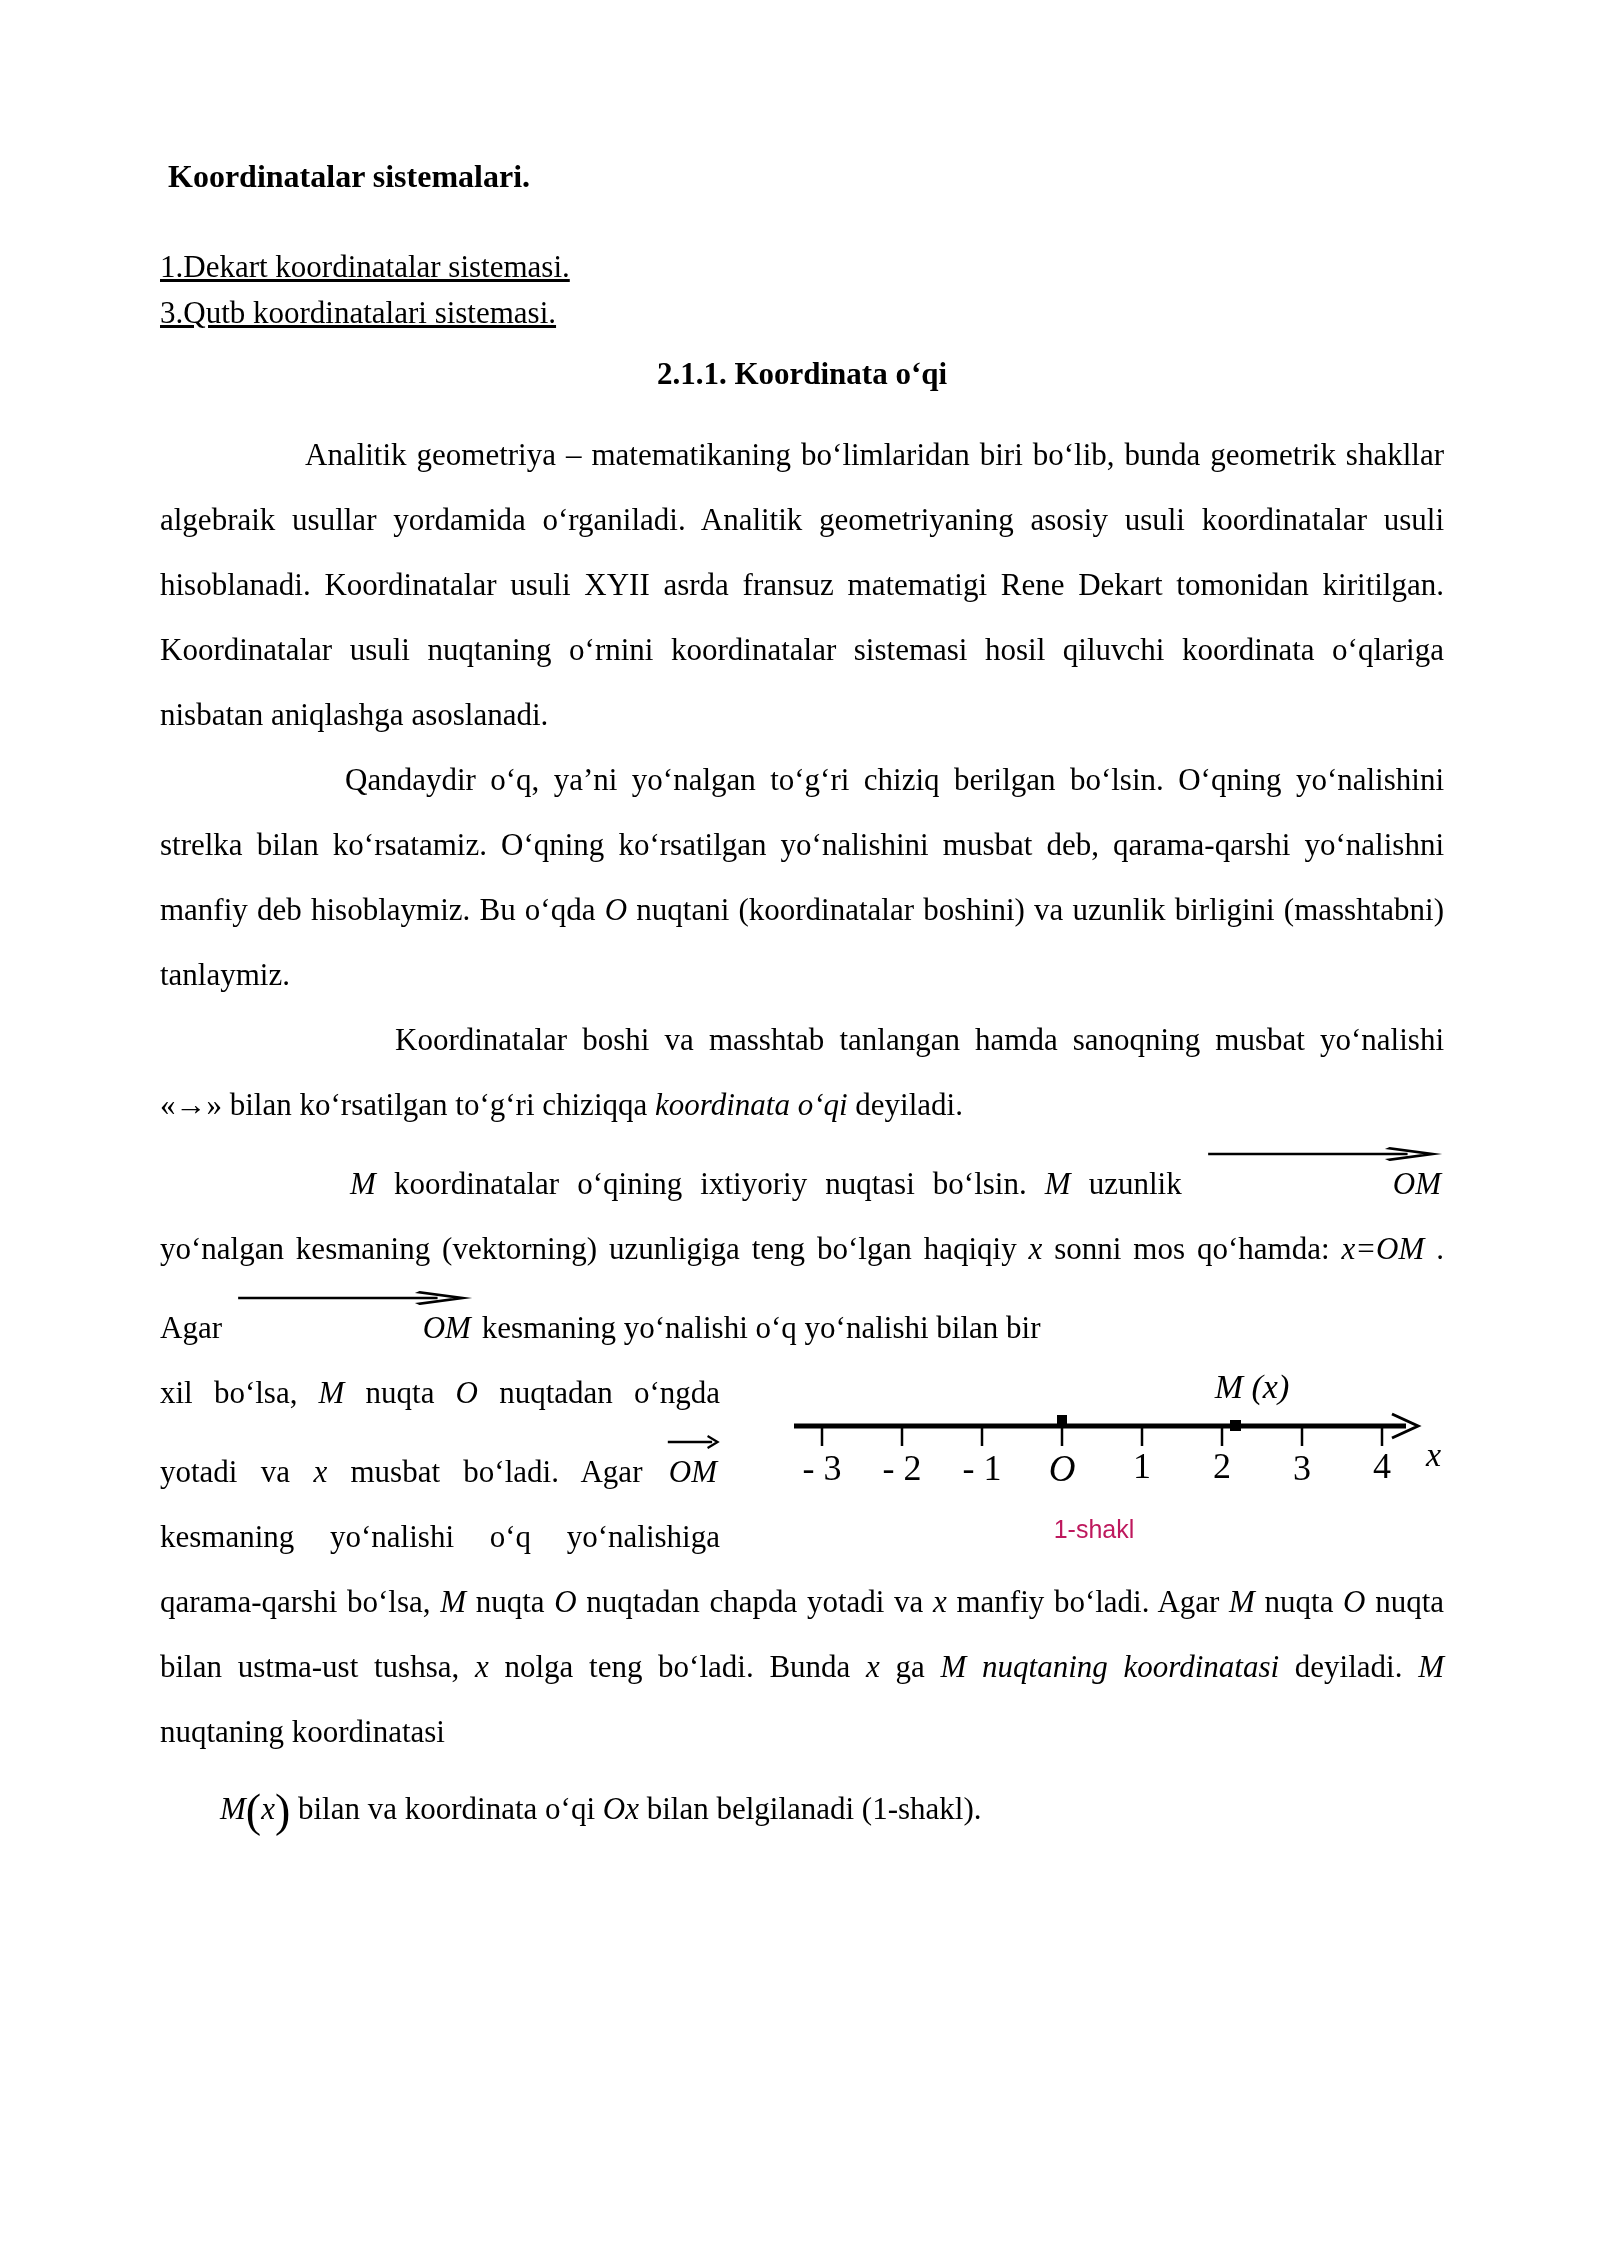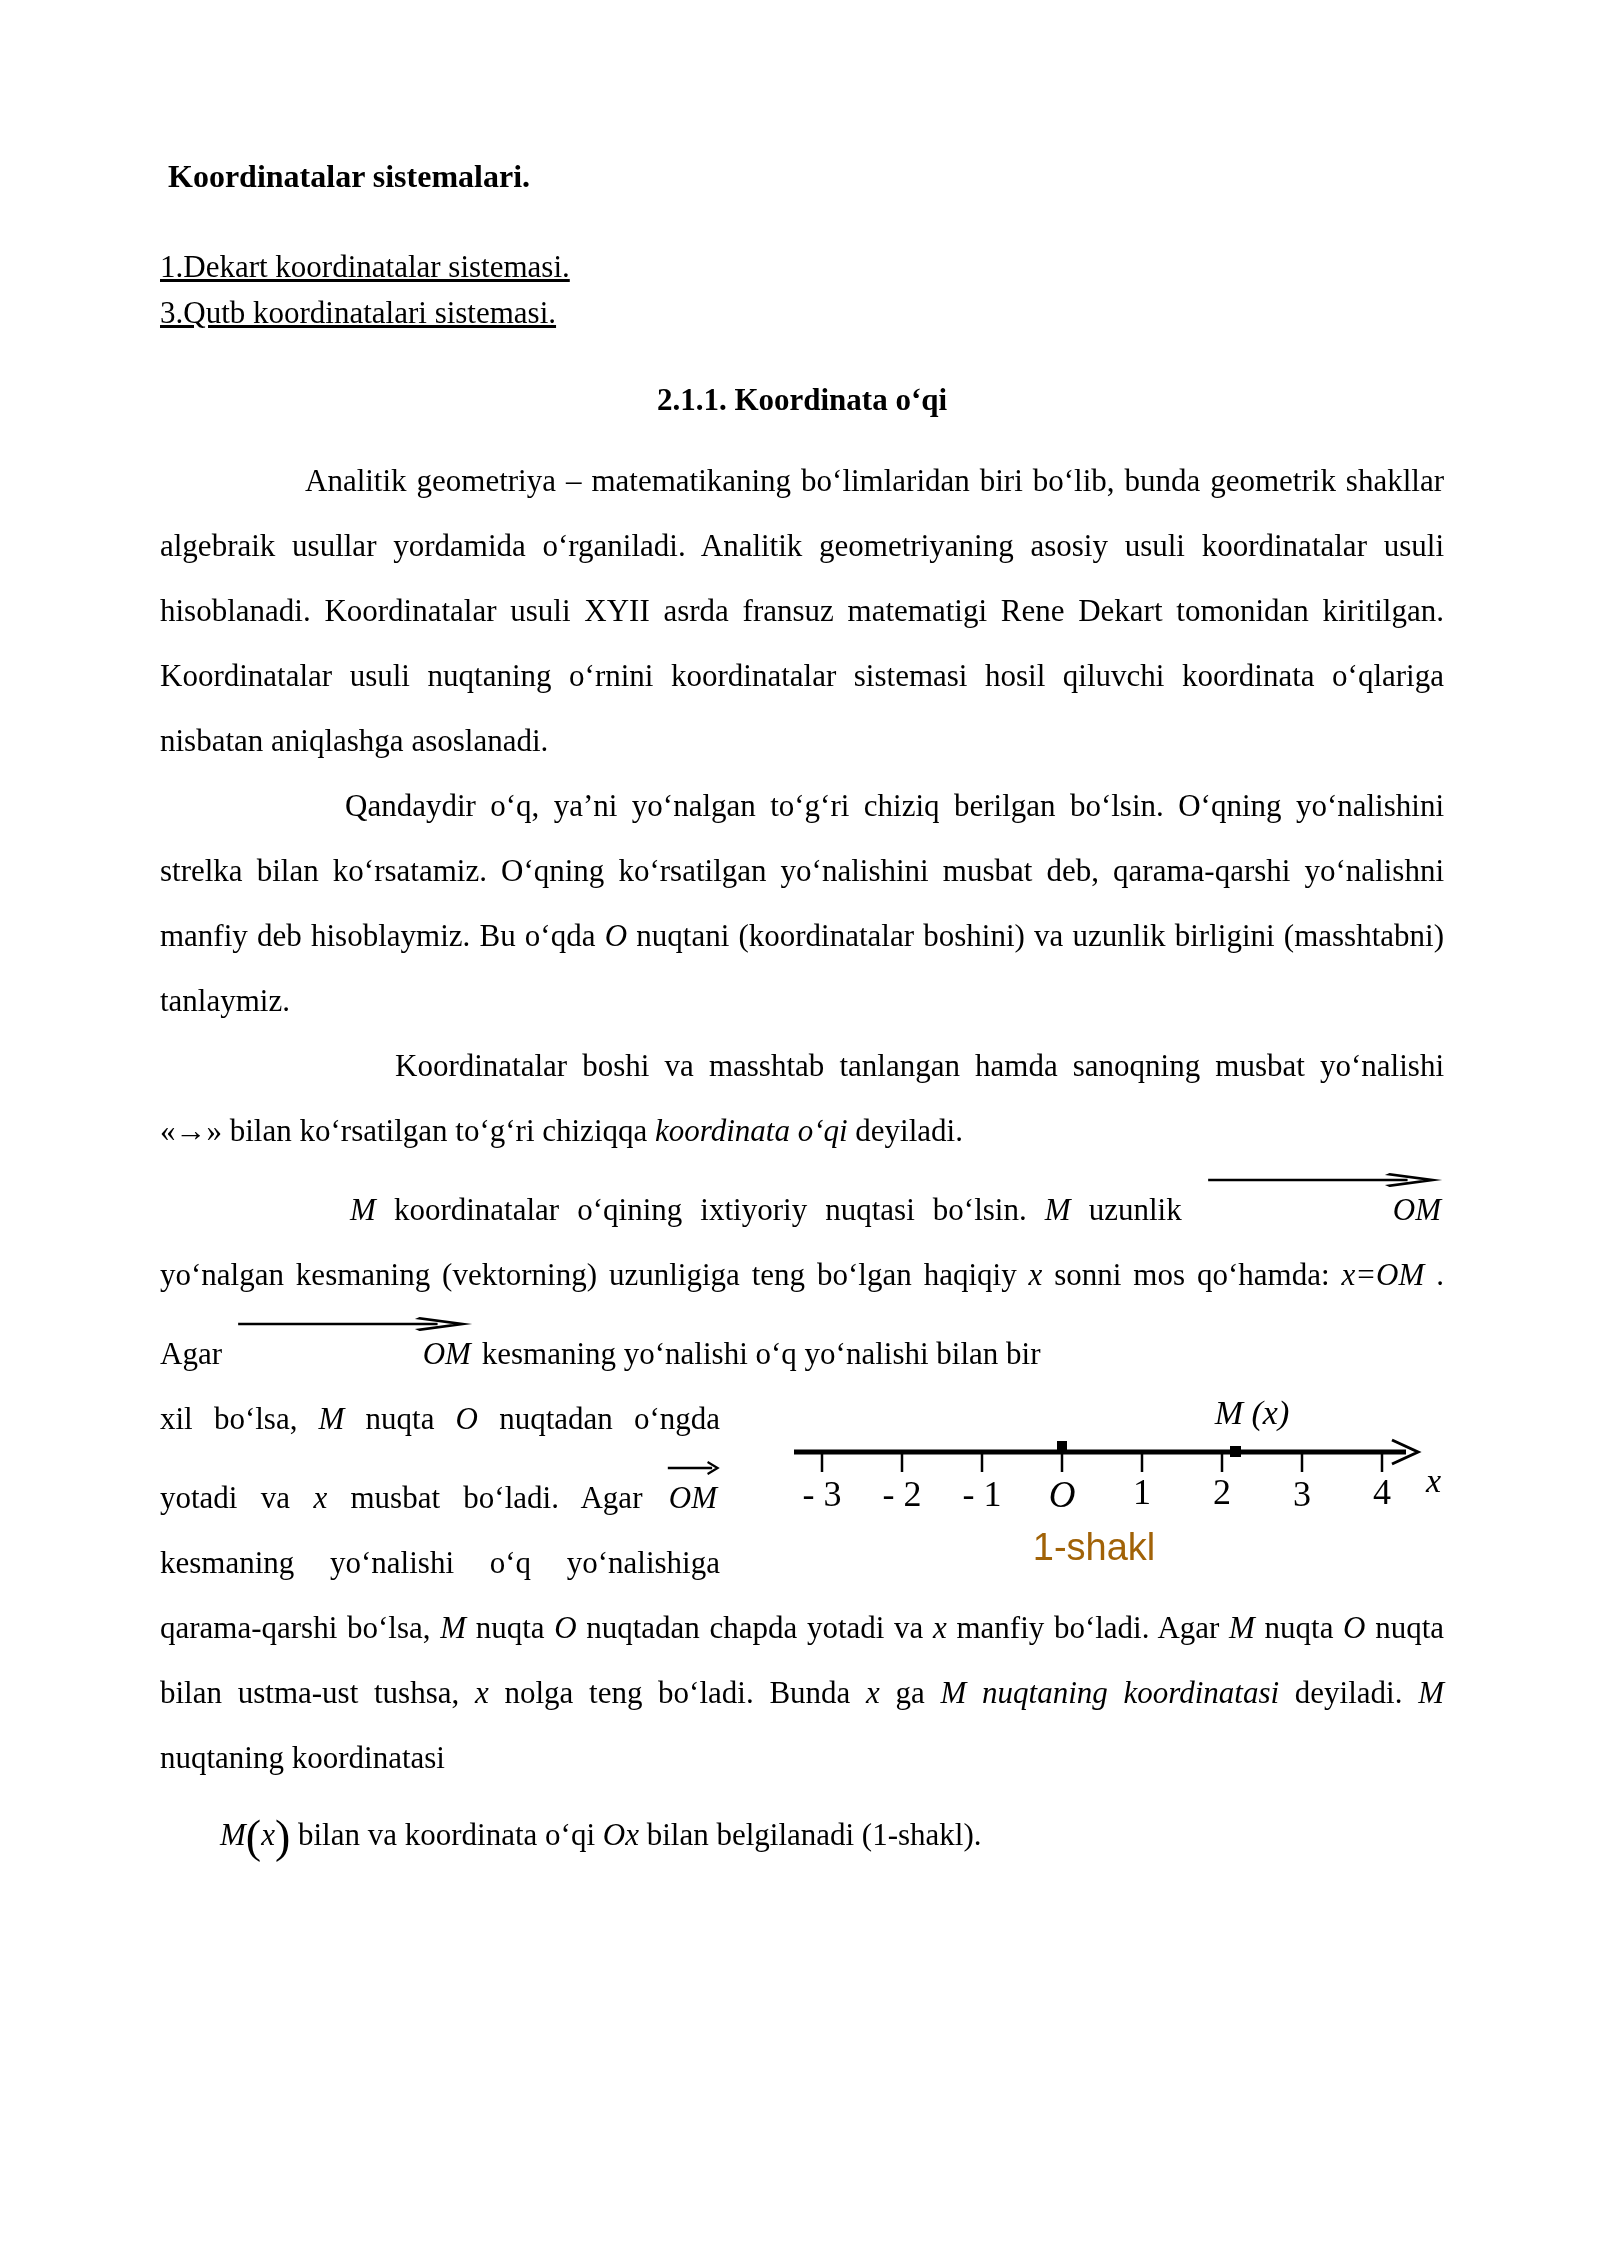--- a/index.html
+++ b/index.html
@@ -12,21 +12,21 @@
   .doc { padding: 150px 156px 0 160px; font-size: 31px; }
 
   h1.title {
     margin: 8px; font-size: 32px; font-weight: bold; line-height: 36px;
     font-family: "Liberation Serif", serif;
   }
   .list { margin-top: 50px; line-height: 46px; }
   .list p { margin: 0; text-decoration: underline; }
 
   h2.heading {
-    margin: 46px 0 0 0; font-size: 31px; font-weight: bold;
+    margin: 20px 0 0 0; font-size: 31px; font-weight: bold;
     text-align: center; line-height: 36px;
   }
 
   p.body {
     margin: 0; line-height: 65px; text-align: justify;
   }
   p.first { margin-top: 30px; }
   p.last  { margin-top: 12px; }
 
   .ind1 { text-indent: 145px; }
@@ -46,22 +46,22 @@
   }
   .vec .arrow-svg {
     position: absolute; top: 8px; left: 0; width: 100%; height: 16px;
   }
 
   .fig {
     float: right; width: 700px; margin: 8px 0 10px 24px; text-align: center;
   }
   .fig svg.numberline { display: block; width: 700px; height: 122px; }
   .fig .caption {
-    font-family: "Liberation Sans", sans-serif; font-size: 38px;
-    margin-top: 14px; line-height: 34px; color: #a16207;
+    font-family: "Liberation Sans", sans-serif; font-size: 25px;
+    margin-top: 22px; line-height: 34px; color: #be185d;
   }
   svg text { font-family: "Liberation Serif", serif; }
 </style>
 </head>
 <body>
 
 <div class="doc">
 
   <h1 class="title">Koordinatalar sistemalari.</h1>
 

